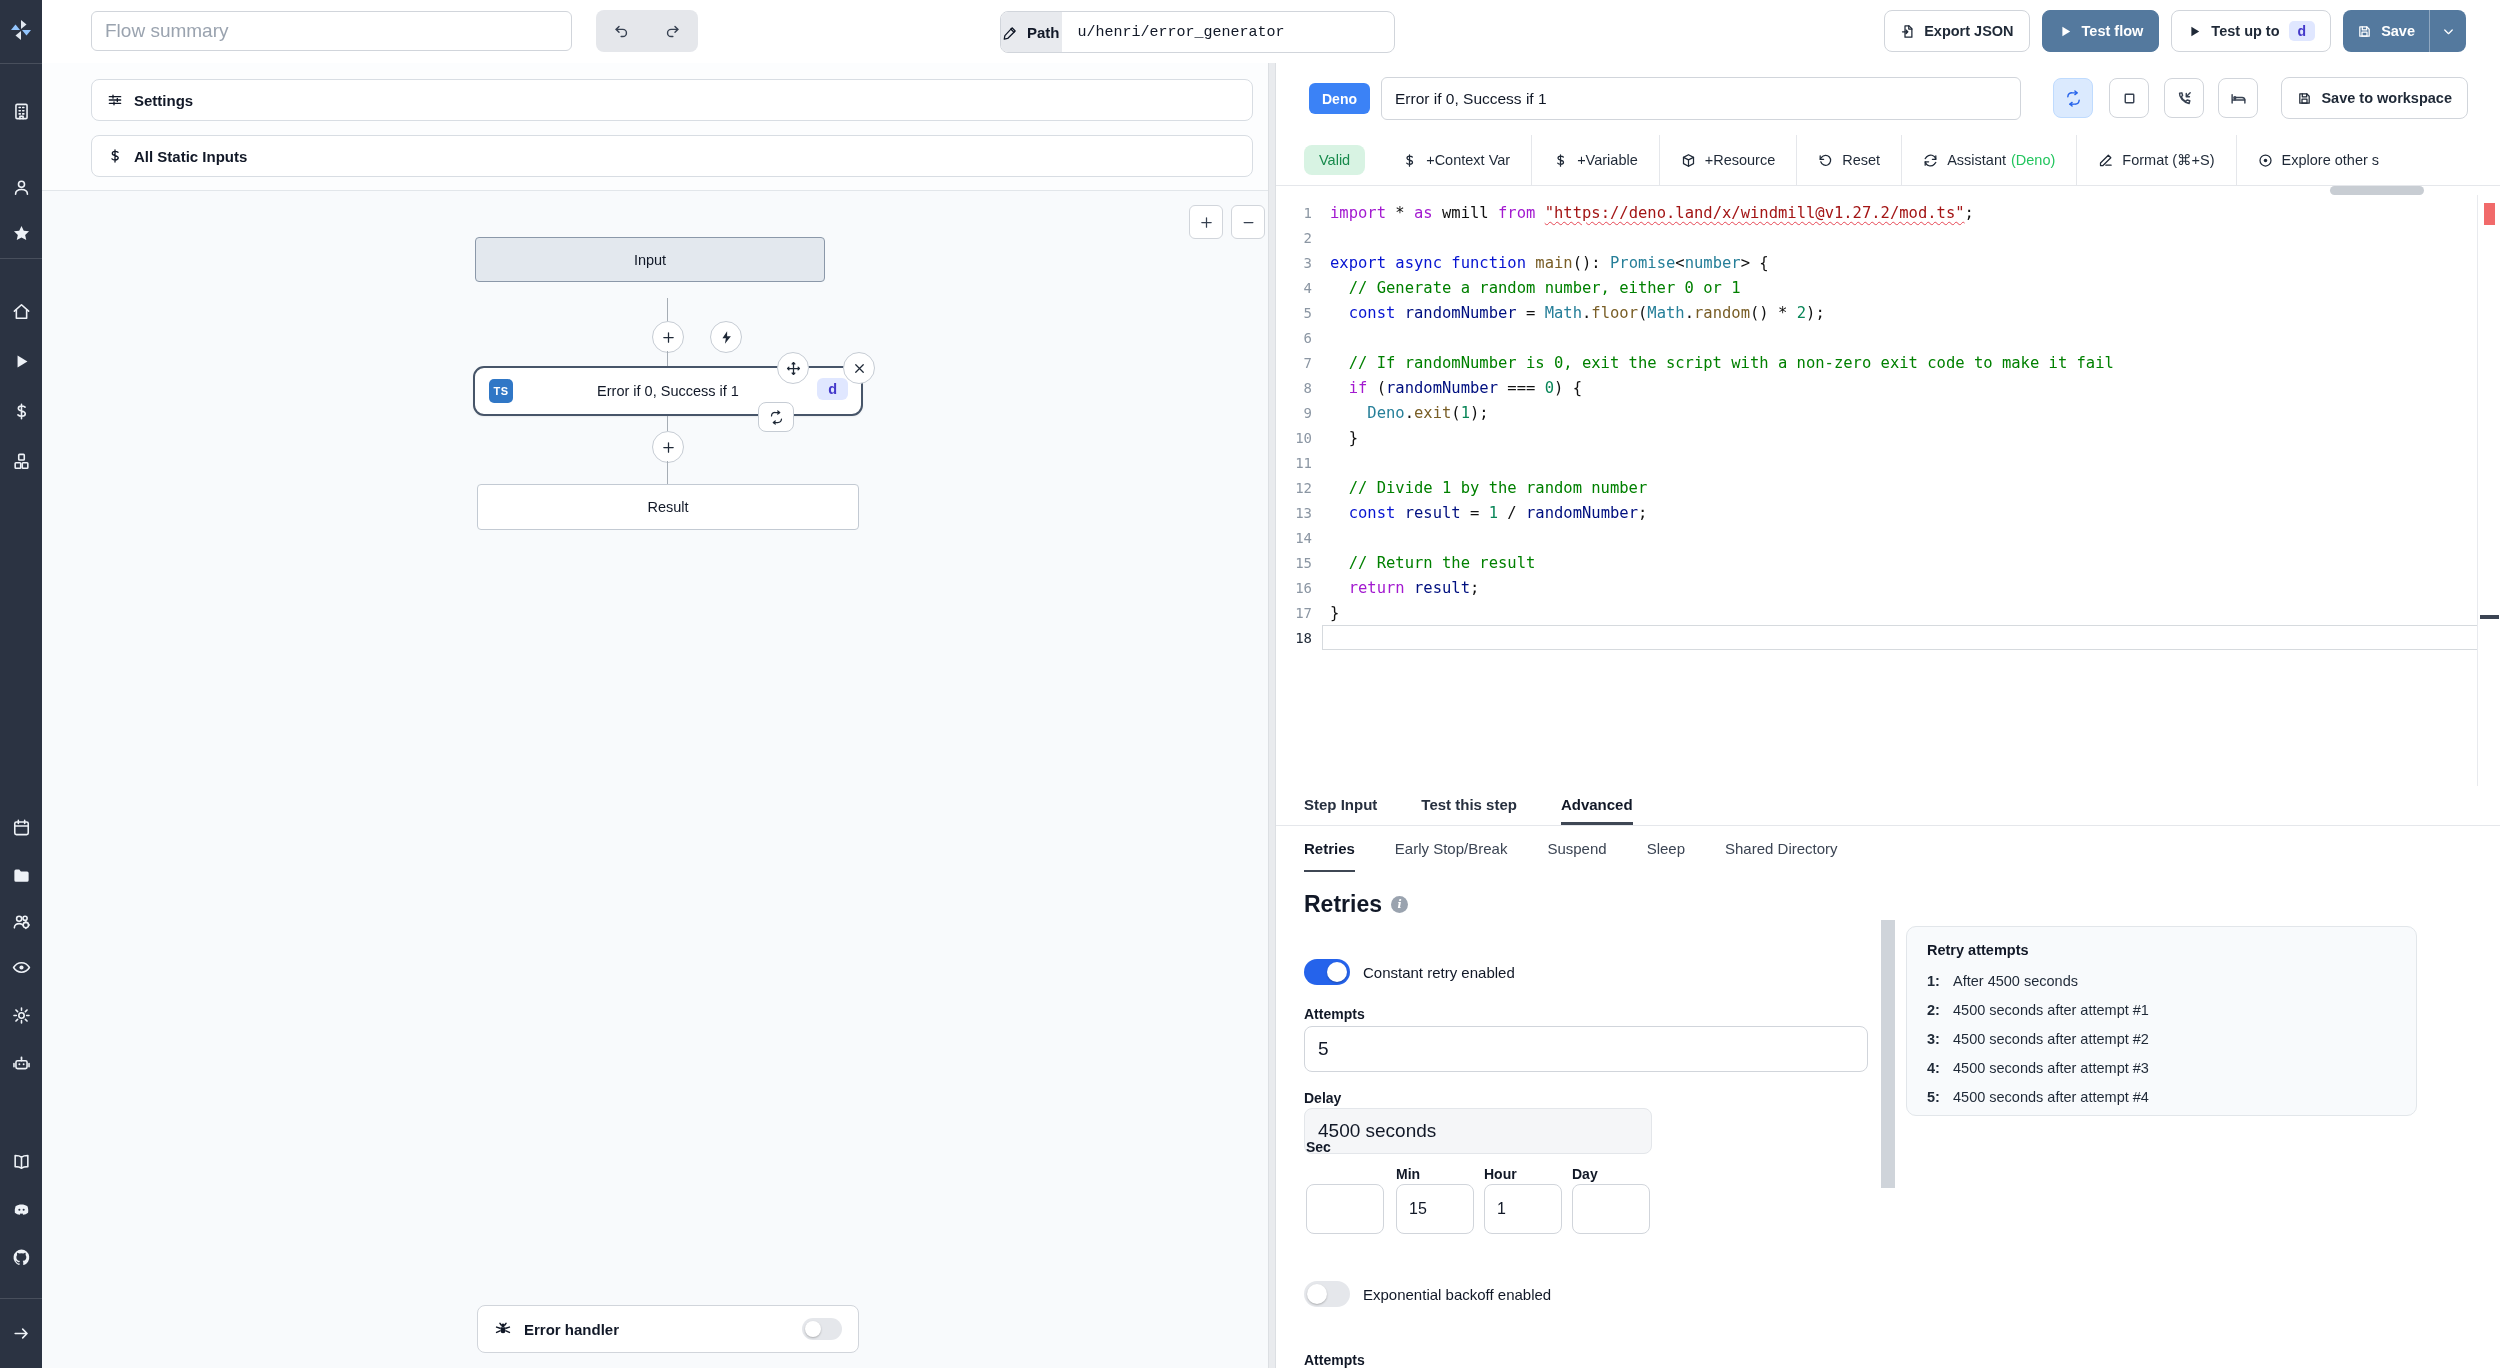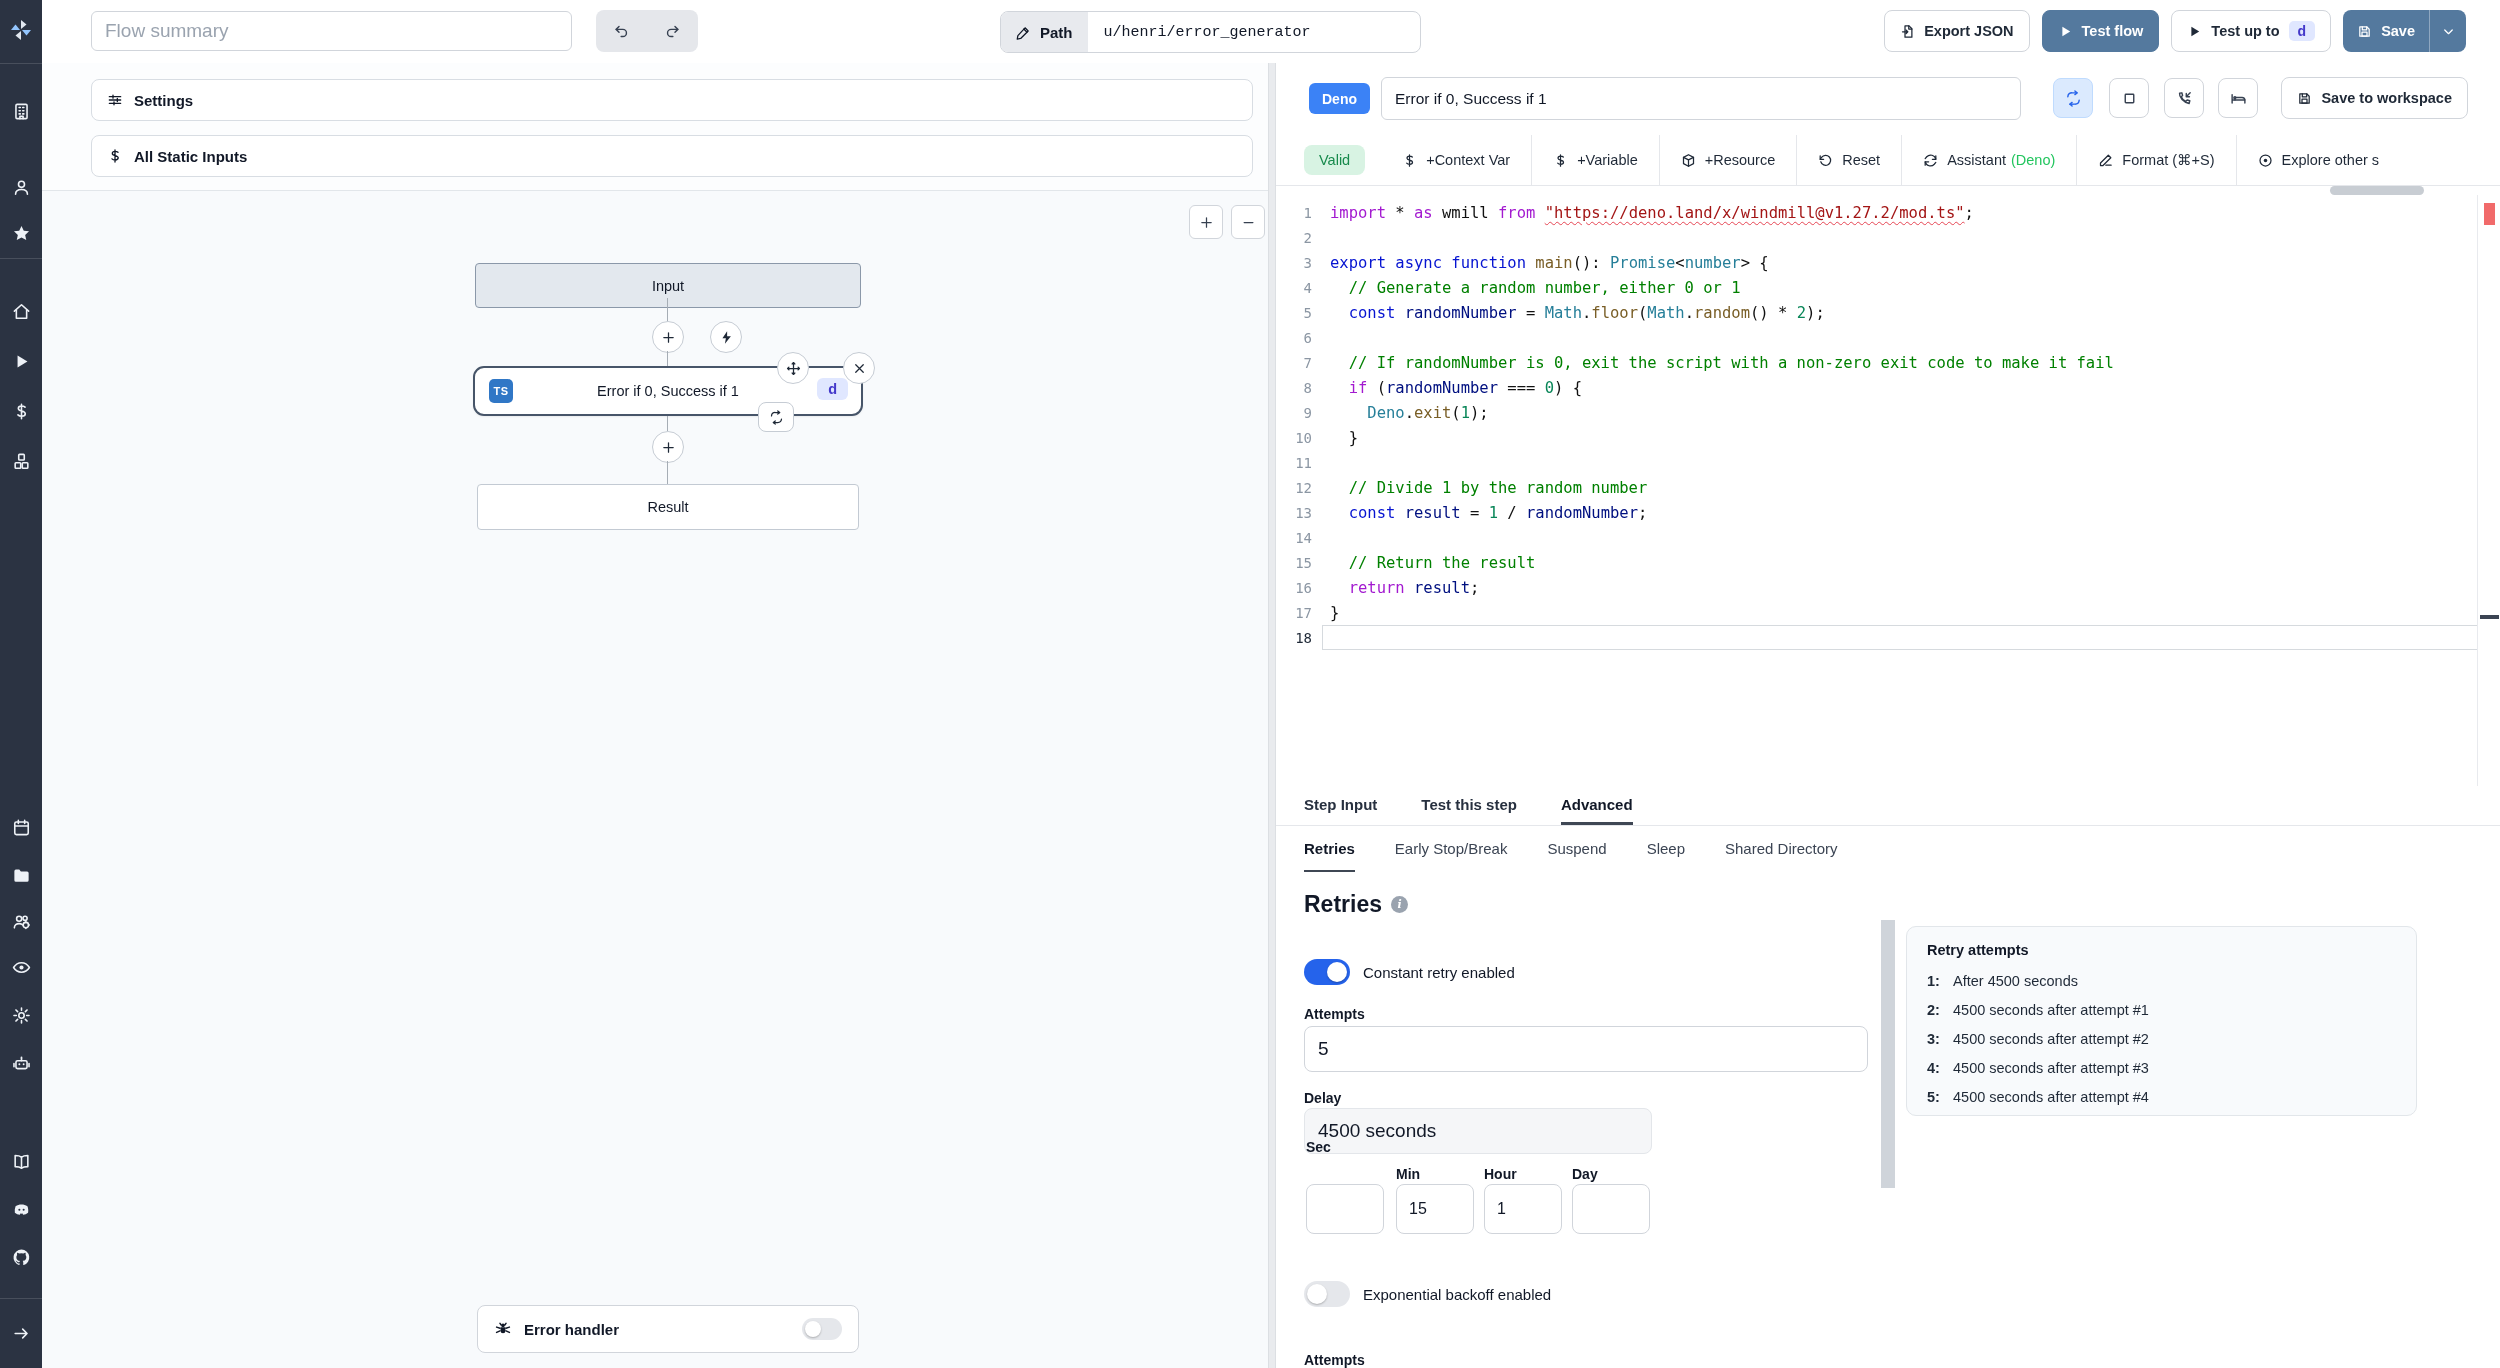--- a/index.html
+++ b/index.html
@@ -15,21 +15,21 @@
   .sb-logo svg{width:24px;height:24px}
   .sb-div{position:absolute;left:0;width:42px;height:1px;background:rgba(255,255,255,.14)}
   
   .topbar{left:42px;top:0;right:0;height:63px;background:#fff;border-bottom:1px solid #e5e7eb}
   .inp{box-sizing:border-box;border:1px solid #d1d5db;border-radius:6px;font-size:19px;padding:0 13px;color:#111827;background:#fff;outline:none;font-family:inherit}
   .inp::placeholder{color:#9aa3af}
   .undo-group{left:554px;top:10px;height:42px;width:102px;background:#e5e7eb;border-radius:8px;display:flex;align-items:center}
   .ug-btn{width:51px;height:42px;display:flex;align-items:center;justify-content:center;color:#374151;cursor:pointer}
   .ug-btn svg{width:17px;height:17px}
   .path-pill{left:958px;top:11px;height:40px;display:flex;align-items:stretch;border:1px solid #d1d5db;border-radius:8px;overflow:hidden;background:#fff}
-  .path-l{display:flex;align-items:center;gap:9px;background:#e8eaee;padding:0 15px;font-weight:700;font-size:15px;color:#111827}
+  .path-l{display:flex;align-items:center;gap:9px;background:#e8eaee;padding:0 2px;font-weight:700;font-size:15px;color:#111827}
   .path-l svg{width:15px;height:15px}
   .path-v{display:flex;align-items:center;padding:0 16px;font-family:"Liberation Mono","DejaVu Sans Mono",monospace;font-size:15px;color:#111827;min-width:300px}
   .tb-right{right:34px;top:10px;display:flex;gap:12px;align-items:center}
   .btn{box-sizing:border-box;display:inline-flex;align-items:center;gap:9px;border:1px solid #d1d5db;border-radius:8px;background:#fff;
        font-size:14.5px;font-weight:600;color:#1f2937;padding:0 15px;height:42px;cursor:pointer;white-space:nowrap;font-family:inherit}
   .btn svg{width:15px;height:15px}
   .btn.primary{background:#54799e;border-color:#54799e;color:#fff}
   .chip{background:#e0e7ff;color:#4338ca;border-radius:5px;padding:2px 9px;font-weight:700;font-size:14px}
   .save-split{display:flex;align-items:stretch;background:#54799e;border-radius:8px;overflow:hidden;height:42px;color:#fff;cursor:pointer}
   .save-main{display:flex;align-items:center;gap:9px;padding:0 14px;font-weight:600;font-size:14.5px}
@@ -355,21 +355,21 @@
         </span>
       </div>
     <div class="zbtn" style="left:1189px;top:14px">
         <span>
           <svg viewBox="0 0 24 24" fill="none" stroke="currentColor" stroke-width="2" stroke-linecap="round" stroke-linejoin="round">
             <path d="M5 12h14"></path>
           </svg>
         </span>
       </div>
 
-    <div class="node n-input" style="left:433px;top:72px;width:386px;height:45px">
+    <div class="node n-input" style="left:433px;top:46px;width:350px;height:45px">
       <span>Input</span>
     </div>
     <div class="vline" style="left:625px;top:107px;height:24px"></div>
     <div class="circ" style="left:610px;top:130px">
         <span>
           <svg viewBox="0 0 24 24" fill="none" stroke="currentColor" stroke-width="2" stroke-linecap="round" stroke-linejoin="round">
             <path d="M12 4.5v15M4.5 12h15"></path>
           </svg>
         </span>
       </div>

